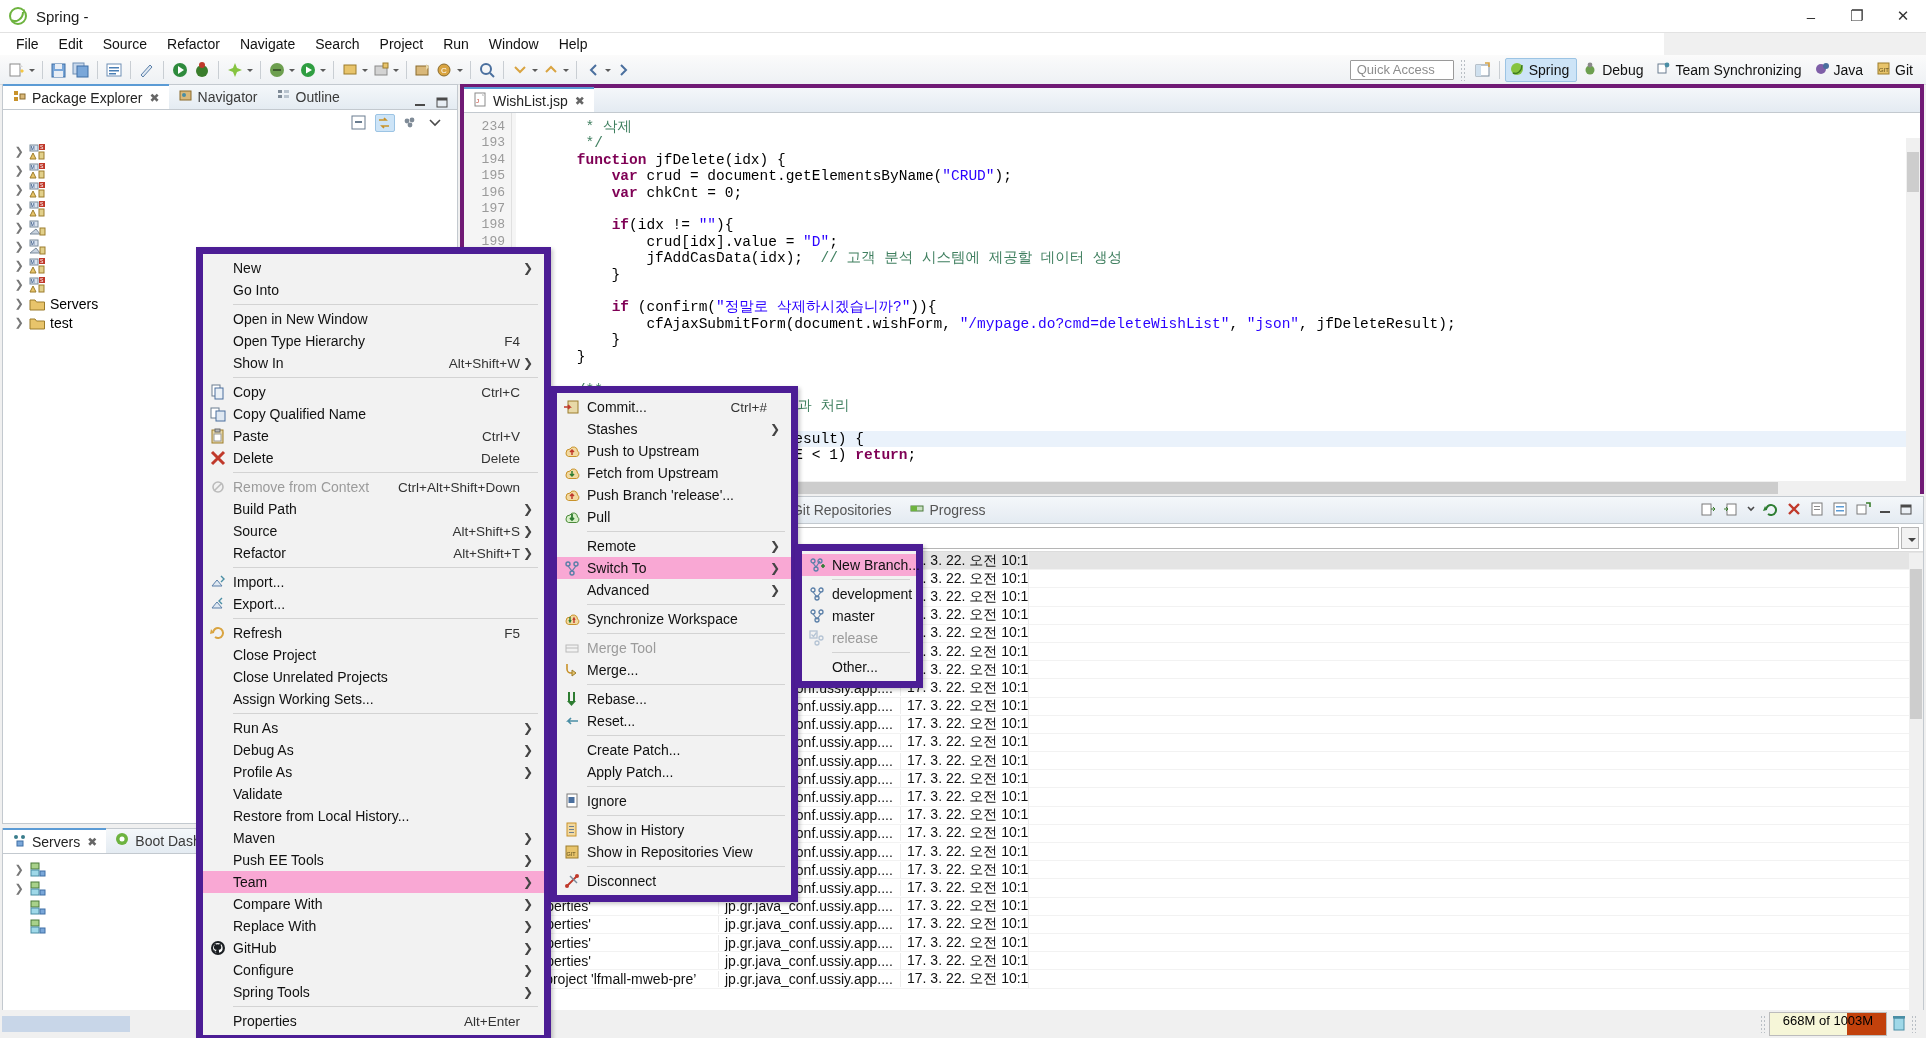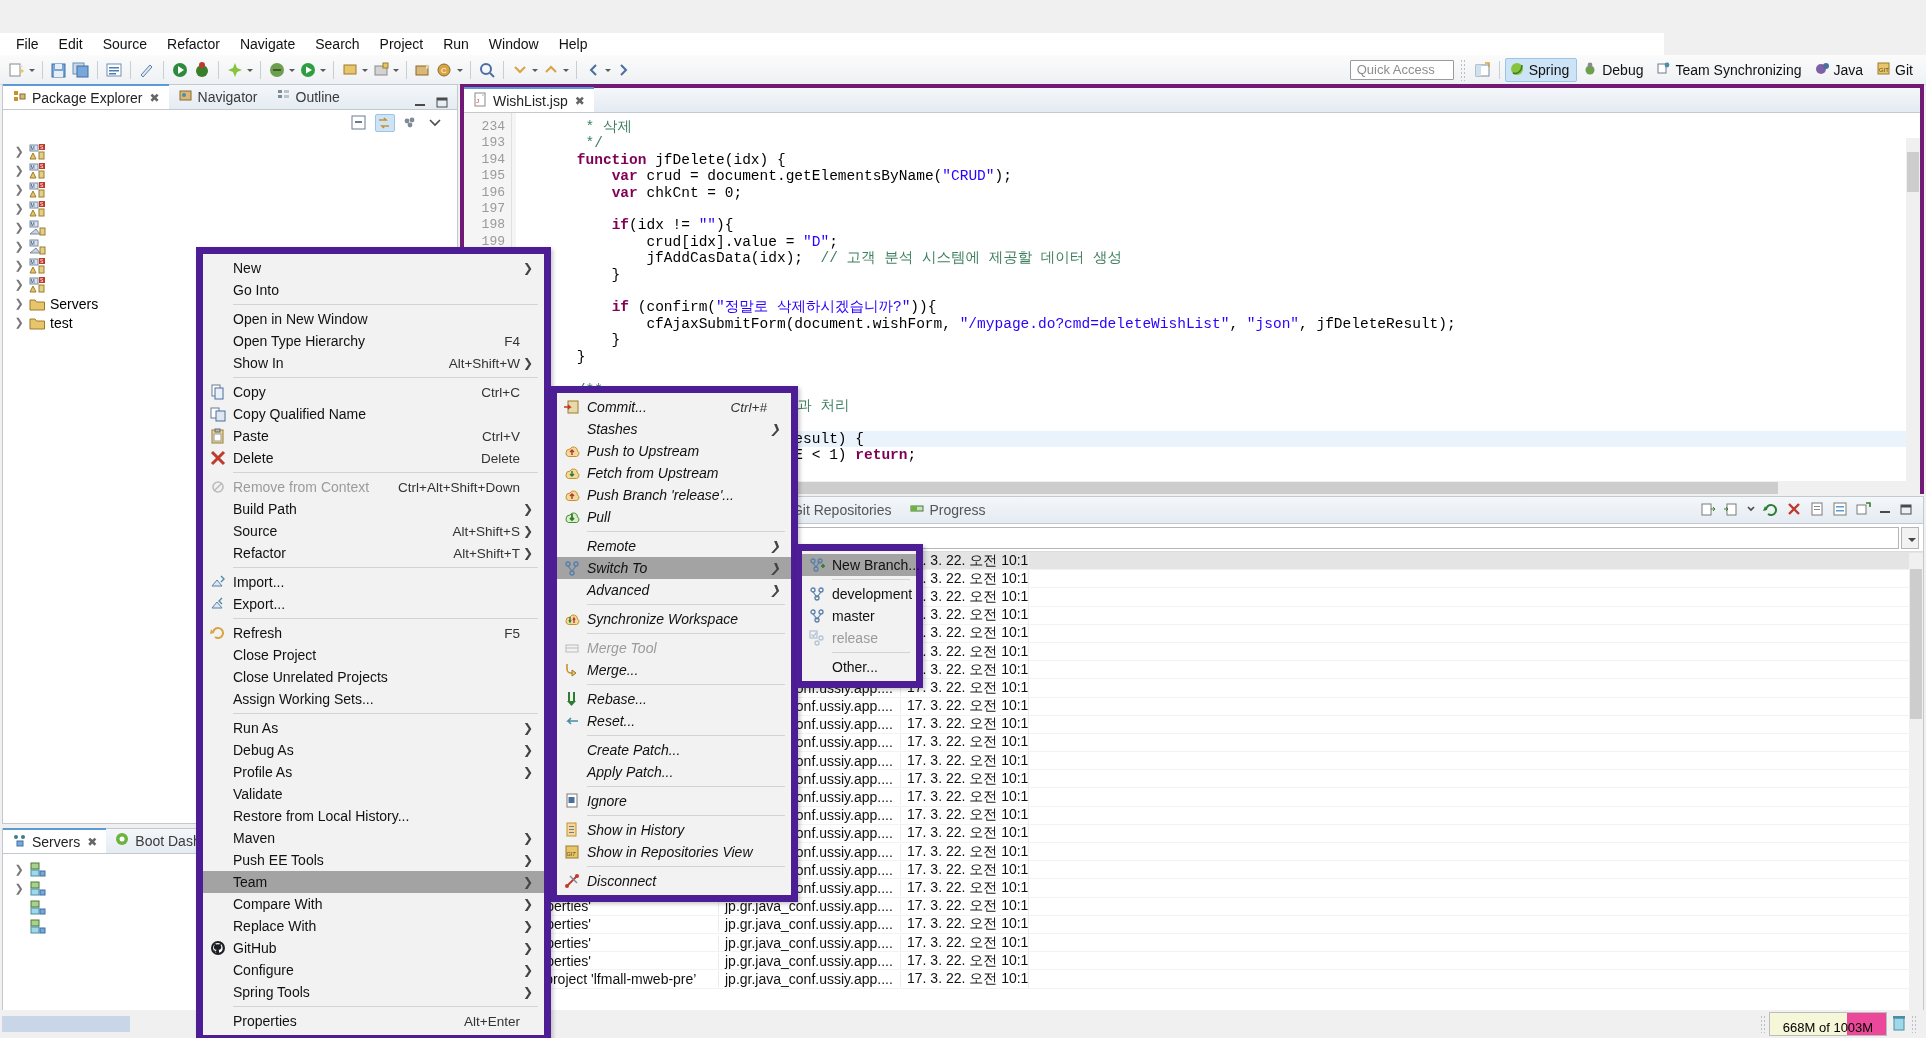--- a/index.html
+++ b/index.html
@@ -173,54 +173,69 @@
     position: absolute; bottom: 0; left: 0; width: 1926px; height: 28px;
     background: #f0f0f0; display: flex; align-items: center;
   }
   .status-left { width: 128px; height: 16px; background: #c8d6e8; margin-left: 2px; }
   .heap {
     margin-left: auto; margin-right: 10px; display: flex; align-items: center; gap: 4px;
   }
   .heap-dots { width: 5px; height: 18px;
     background-image: radial-gradient(#b9bfc5 1px, transparent 1px); background-size: 3px 4px; }
   .heap-box {
-    width: 118px; height: 24px; border: 1px solid #bcbcbc; background: #ec4899;
-    display: flex; align-items: flex-end; justify-content: center; font-size: 13px; position: relative;
+    width: 118px; height: 24px; border: 1px solid #bcbcbc; background: #c2410c;
+    display: flex; align-items: flex-start; justify-content: center; font-size: 13px; position: relative;
   }
   .heap-fill { position: absolute; left: 0; top: 0; bottom: 0; width: 66%; background: #f6f6d8; }
   .heap-text { position: relative; z-index: 2; }
 
   
   .menu {
     position: absolute; background: #f2f2f2; border: 7px solid #4c1d95;
     box-shadow: 2px 2px 4px rgba(0,0,0,0.22); padding: 3px 0; font-size: 14px; z-index: 50;
   }
   .menu-item {
     display: flex; align-items: center; height: 22px; padding: 0 8px 0 0; position: relative;
   }
   .menu-item .mi-icon { width: 30px; height: 20px; flex: 0 0 30px; position: relative; }
   .menu-item .mi-label { flex: 1; padding-left: 0; color: #111; white-space: nowrap; }
   .menu-item .mi-accel { color: #333; padding-left: 22px; font-size: 13.5px; white-space: nowrap; }
   .menu-item .mi-arrow { width: 16px; text-align: center; color: #444; font-size: 12px; }
   .menu-item.disabled .mi-label { color: #9b9b9b; }
-  .menu-item.hl { background: #a3a3a3; }
+  .menu-item.hl { background: #f9a8d4; }
   .menu-sep { height: 1px; background: #d3d3d3; margin: 3px 6px 3px 30px; }
 
   #ctx-main { left: 196px; top: 247px; width: 355px; }
-  #ctx-team { left: 550px; top: 386px; width: 248px; font-style: italic; }
+  #ctx-team { left: 550px; top: 386px; width: 248px; }
   #ctx-switch { left: 795px; top: 544px; width: 128px; }
 
   
   .ic { display: inline-block; width: 16px; height: 16px; position: absolute; left: 7px; top: 2px; }
 </style>
 </head>
 <body>
 
 <div class="app">
 
+  <div class="titlebar">
+    <span class="title-icon">
+      <svg width="18" height="18" viewBox="0 0 18 18">
+        <circle cx="9" cy="9" r="8" fill="none" stroke="#6db33f" stroke-width="2"></circle>
+        <path d="M3 13 C7 16 14 12 14 5" stroke="#6db33f" stroke-width="2" fill="none"></path>
+        <path d="M14 4 l2 -2 l-1 4 z" fill="#6db33f"></path>
+      </svg>
+    </span>
+    <span class="title-text">Spring -</span>
+    <div class="win-buttons">
+      <div class="win-btn">–</div>
+      <div class="win-btn">❐</div>
+      <div class="win-btn close">✕</div>
+    </div>
+  </div>
 
   <div class="menubar" id="menubar">
       <div class="mi">File</div>
       <div class="mi">Edit</div>
       <div class="mi">Source</div>
       <div class="mi">Refactor</div>
       <div class="mi">Navigate</div>
       <div class="mi">Search</div>
       <div class="mi">Project</div>
       <div class="mi">Run</div>

